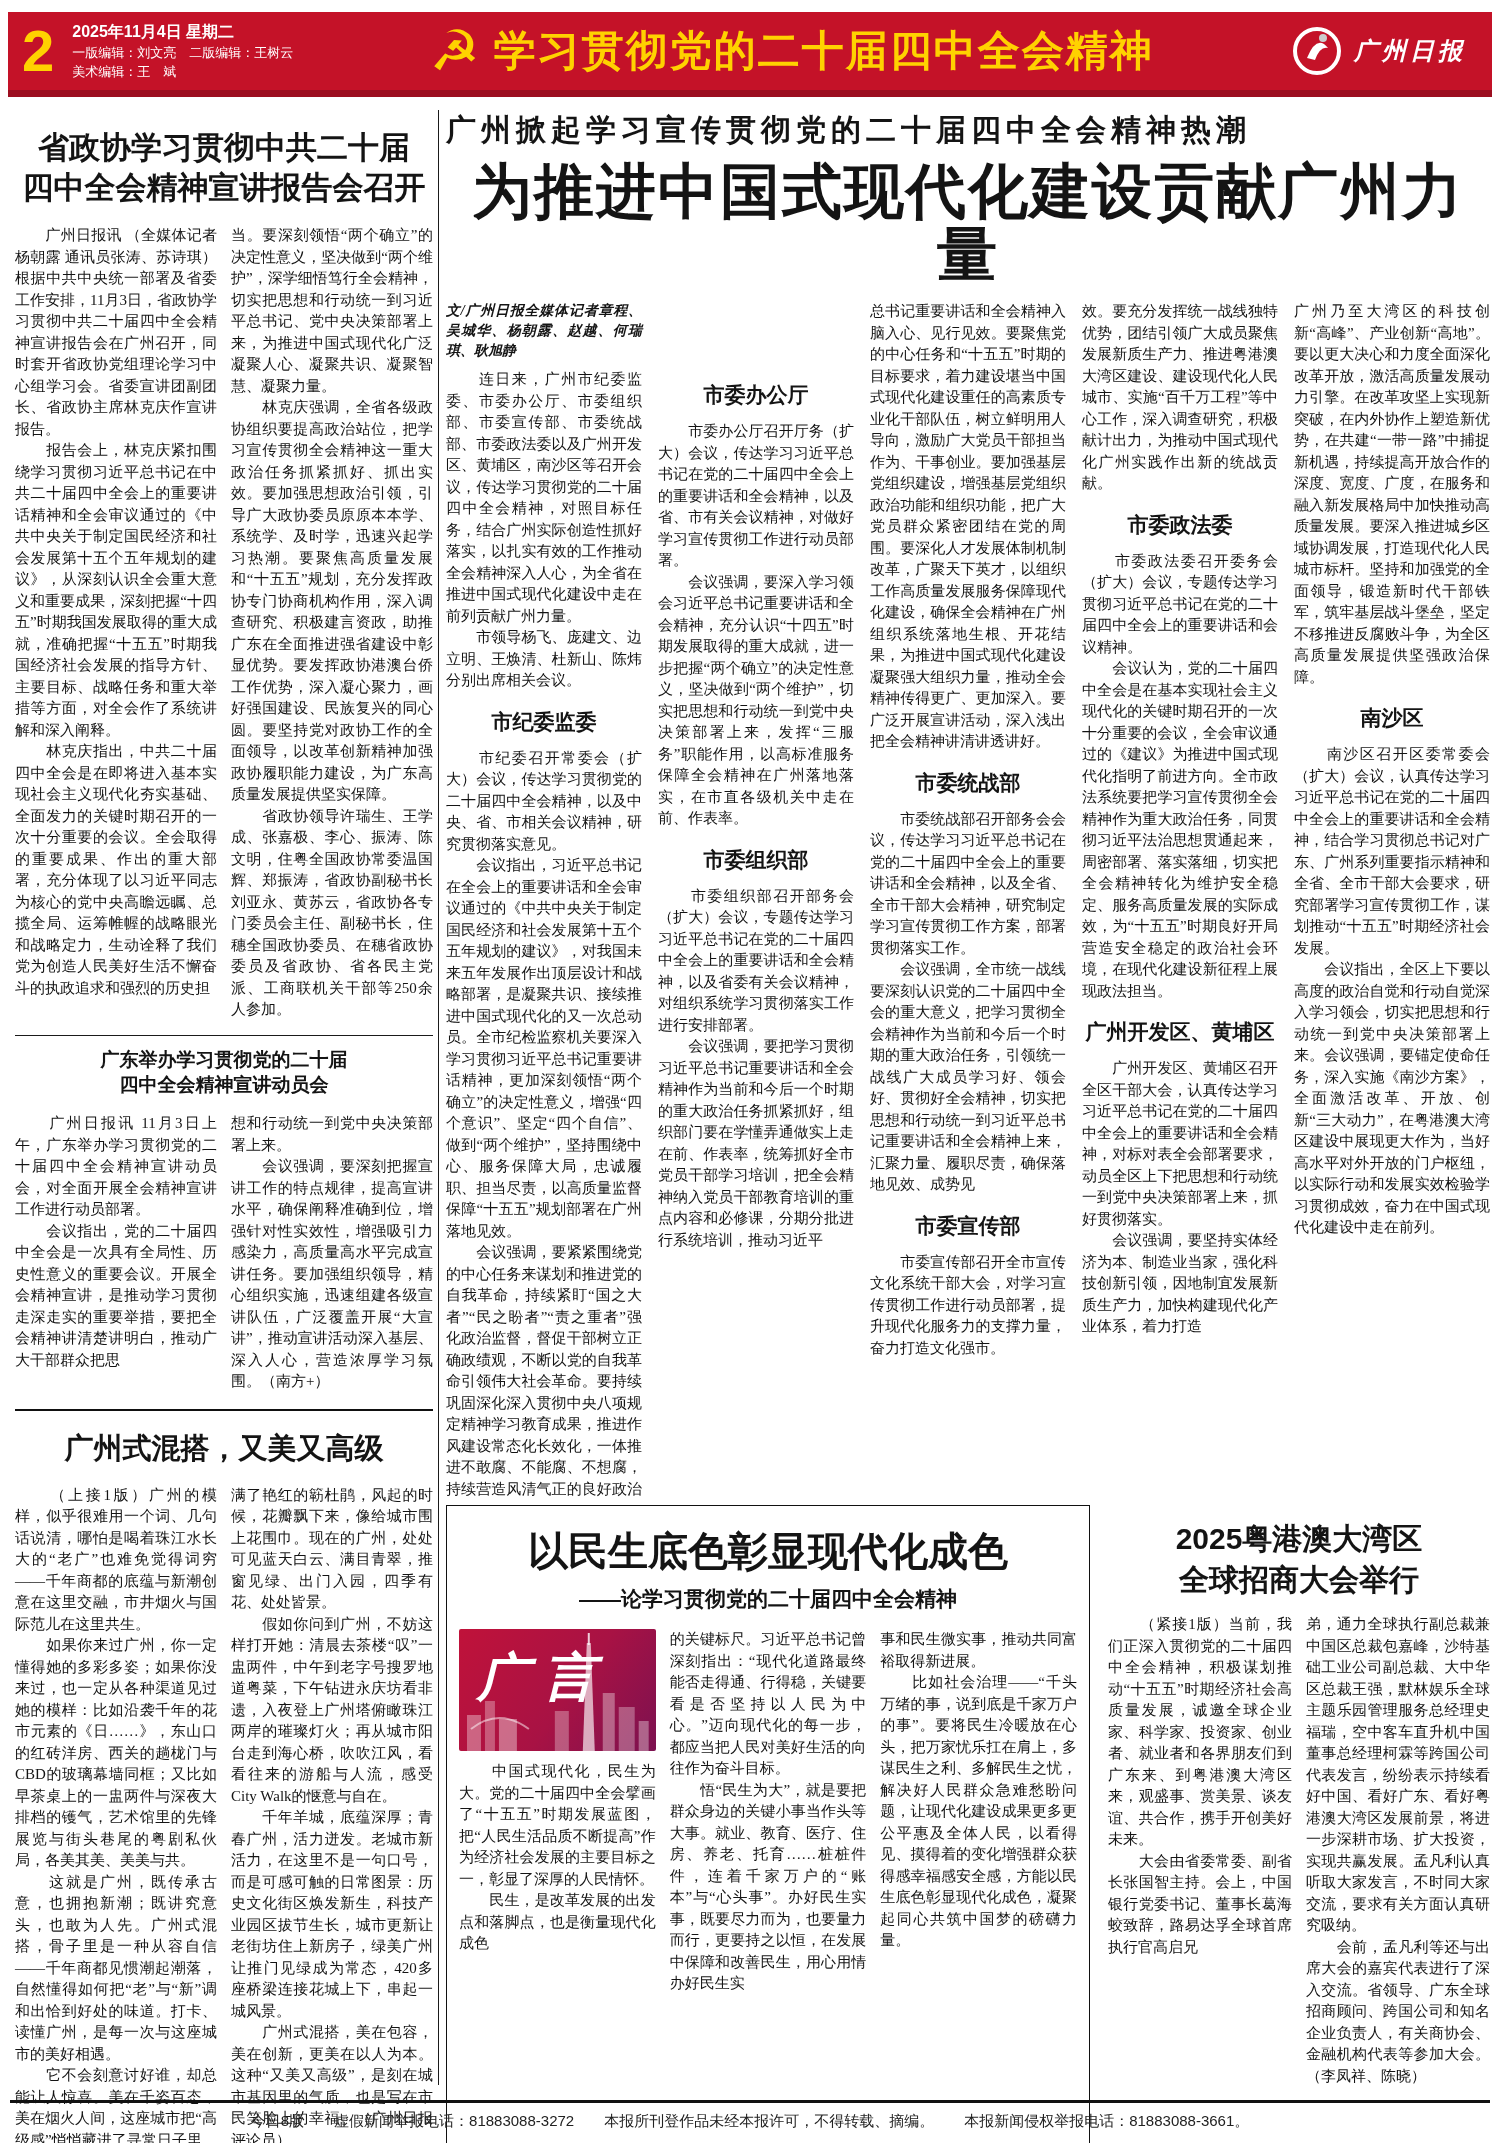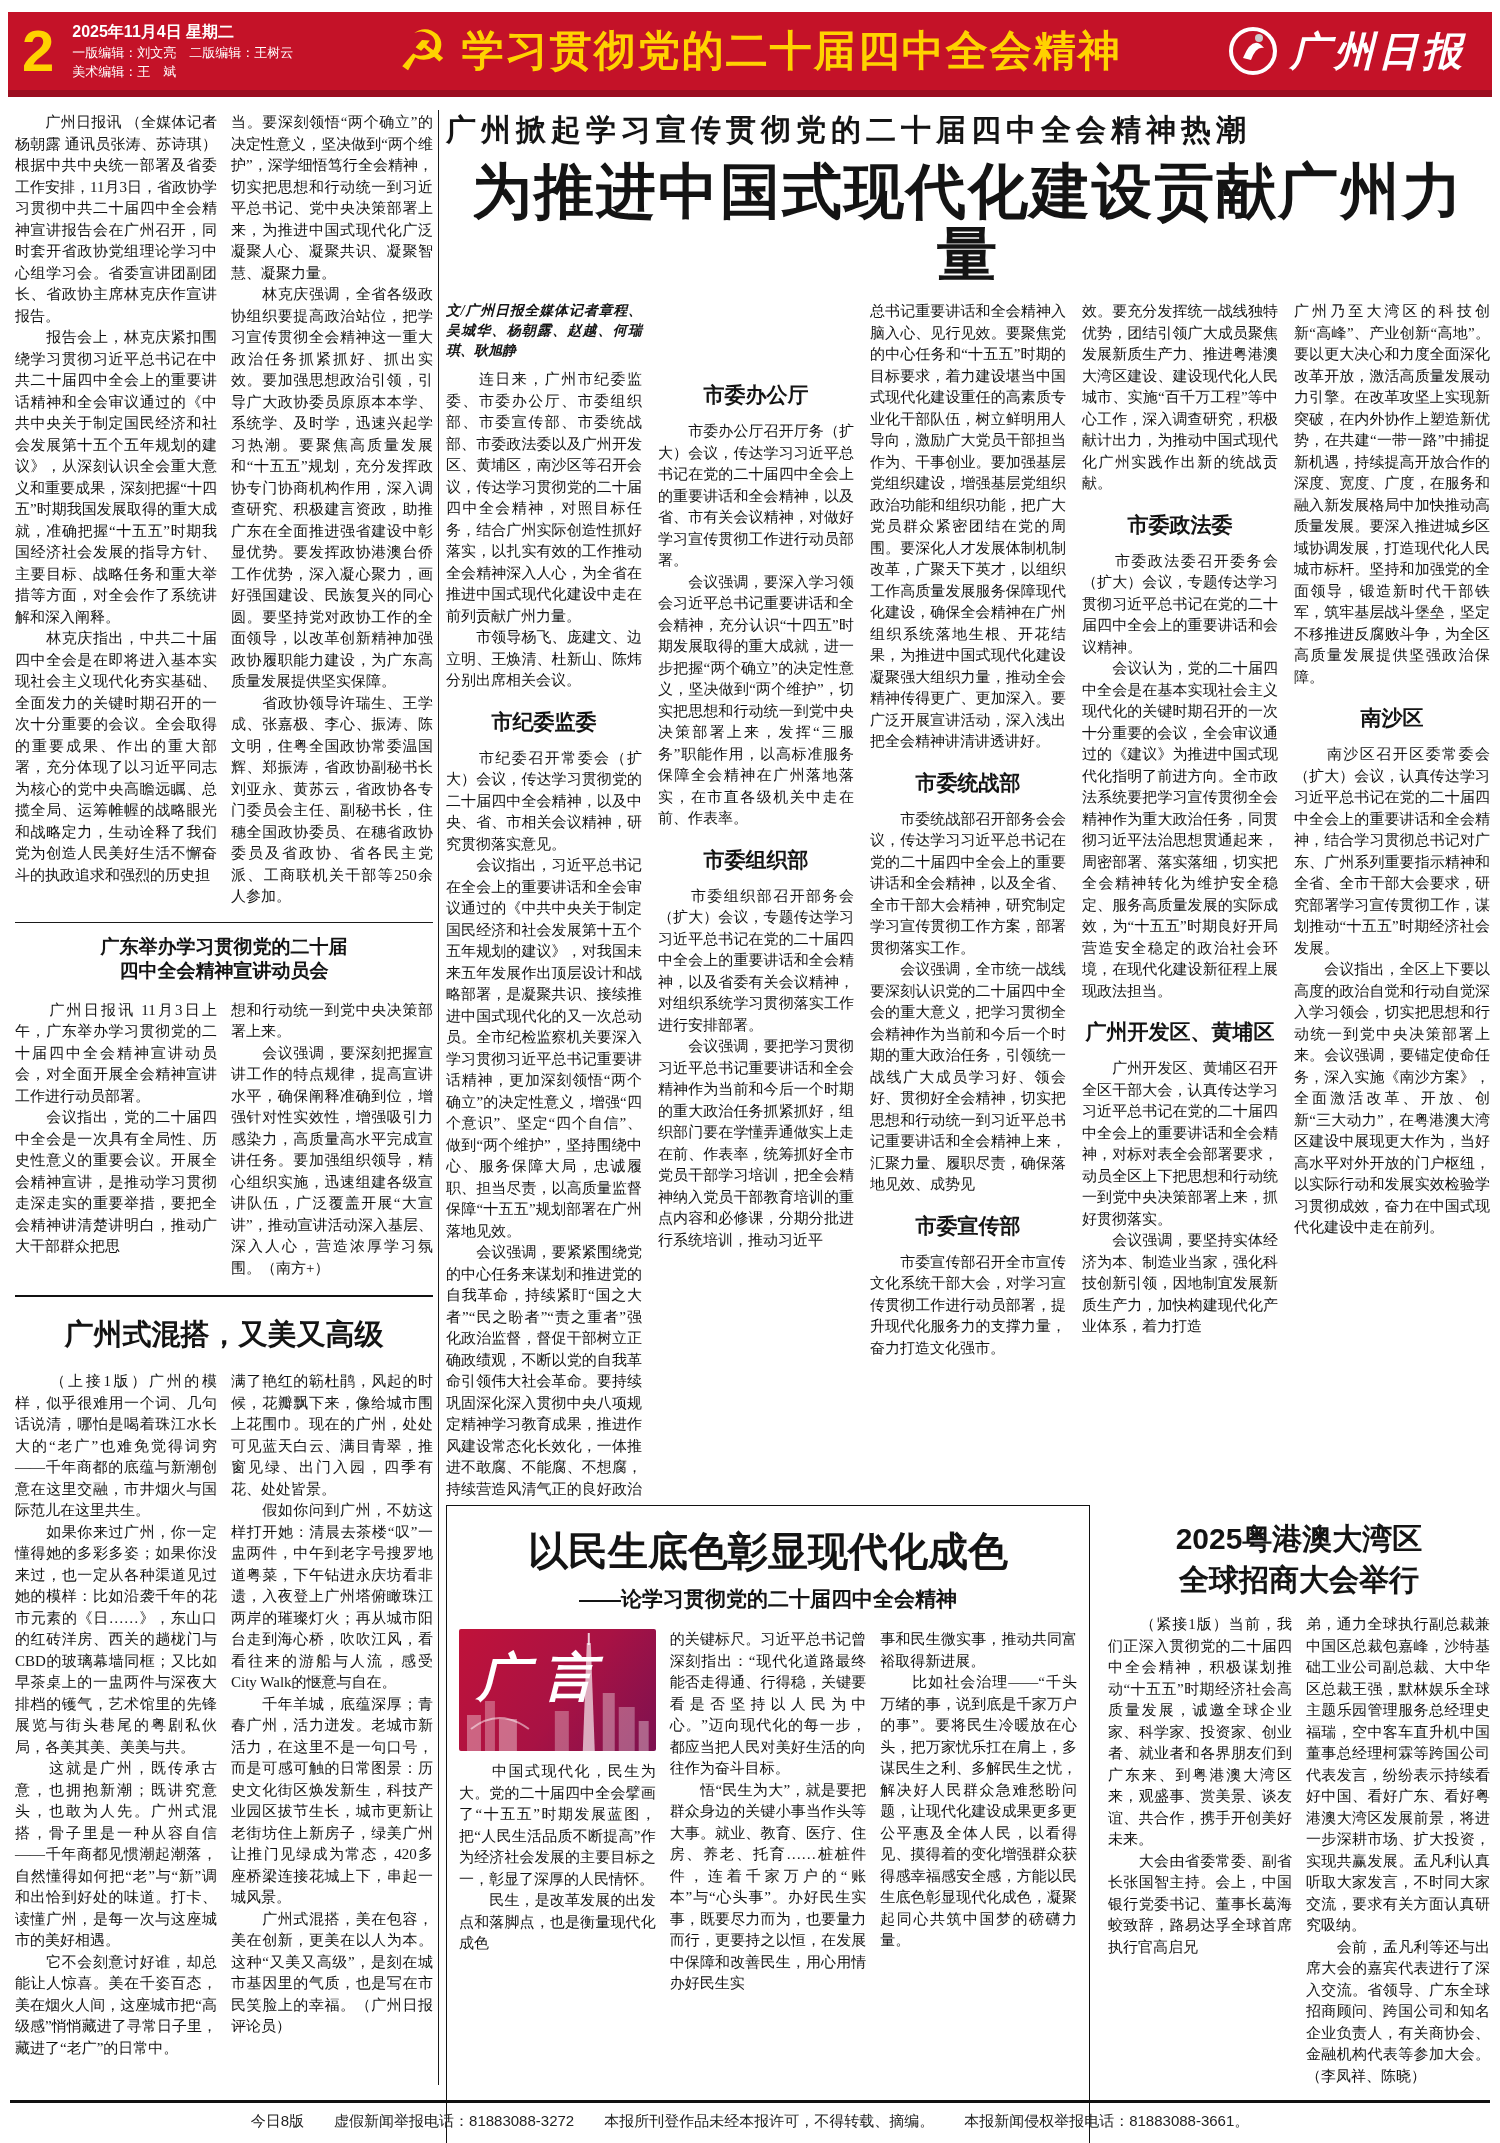--- a/index.html
+++ b/index.html
@@ -13,21 +13,21 @@
            margin:0 18px 0 14px;line-height:78px;}
   .pubinfo{color:#ffffff;font-size:13px;line-height:19px;font-family:"Liberation Sans",sans-serif;}
   .pubinfo .date{font-size:16px;font-weight:bold;margin-bottom:2px;}
   .banner-mid{flex:1;display:flex;align-items:center;justify-content:center;}
   .emblem{color:#ffd200;font-size:56px;line-height:56px;margin-right:14px;
           font-family:"DejaVu Sans",sans-serif;}
   .banner-title{color:#ffd200;font-size:42px;font-weight:900;letter-spacing:2px;
                 font-family:"Liberation Sans",sans-serif;}
   .masthead{display:flex;align-items:center;margin-right:26px;}
   .masthead svg{margin-right:10px;}
-  .masthead-text{color:#ffffff;font-size:40px;font-weight:900;font-style:italic;
+  .masthead-text{color:#ffffff;font-size:24px;font-weight:900;font-style:italic;
                  font-family:"Liberation Serif",serif;letter-spacing:4px;}
   
   .left-region{position:absolute;left:15px;top:112px;width:418px;}
   .main-region{position:absolute;left:446px;top:106px;width:1044px;}
   .vrule{position:absolute;left:438px;top:110px;width:1px;height:1975px;background:#1a1a1a;}
   
   .txt{font-size:15px;line-height:21.5px;text-align:justify;white-space:pre-wrap;
        text-justify:inter-ideograph;}
   .cols2{display:flex;gap:14px;}
   .cols2>div{flex:1;min-width:0;}
@@ -97,20 +97,22 @@
         <circle cx="33" cy="14" r="4" fill="#cccccc"></circle>
       </svg>
       <span class="masthead-text">广州日报</span>
     </div>
   </div>
   <div class="banner-bottom"></div>
   <div class="vrule"></div>
 
   <div class="left-region">
     <div>
+      <div class="a1-headline">省政协学习贯彻中共二十届
+四中全会精神宣讲报告会召开</div>
       <div class="cols2">
         <div class="txt">　　广州日报讯 （全媒体记者杨朝露 通讯员张涛、苏诗琪）根据中共中央统一部署及省委工作安排，11月3日，省政协学习贯彻中共二十届四中全会精神宣讲报告会在广州召开，同时套开省政协党组理论学习中心组学习会。省委宣讲团副团长、省政协主席林克庆作宣讲报告。
 　　报告会上，林克庆紧扣围绕学习贯彻习近平总书记在中共二十届四中全会上的重要讲话精神和全会审议通过的《中共中央关于制定国民经济和社会发展第十五个五年规划的建议》，从深刻认识全会重大意义和重要成果，深刻把握“十四五”时期我国发展取得的重大成就，准确把握“十五五”时期我国经济社会发展的指导方针、主要目标、战略任务和重大举措等方面，对全会作了系统讲解和深入阐释。
 　　林克庆指出，中共二十届四中全会是在即将进入基本实现社会主义现代化夯实基础、全面发力的关键时期召开的一次十分重要的会议。全会取得的重要成果、作出的重大部署，充分体现了以习近平同志为核心的党中央高瞻远瞩、总揽全局、运筹帷幄的战略眼光和战略定力，生动诠释了我们党为创造人民美好生活不懈奋斗的执政追求和强烈的历史担</div>
         <div class="txt">当。要深刻领悟“两个确立”的决定性意义，坚决做到“两个维护”，深学细悟笃行全会精神，切实把思想和行动统一到习近平总书记、党中央决策部署上来，为推进中国式现代化广泛凝聚人心、凝聚共识、凝聚智慧、凝聚力量。
 　　林克庆强调，全省各级政协组织要提高政治站位，把学习宣传贯彻全会精神这一重大政治任务抓紧抓好、抓出实效。要加强思想政治引领，引导广大政协委员原原本本学、系统学、及时学，迅速兴起学习热潮。要聚焦高质量发展和“十五五”规划，充分发挥政协专门协商机构作用，深入调查研究、积极建言资政，助推广东在全面推进强省建设中彰显优势。要发挥政协港澳台侨工作优势，深入凝心聚力，画好强国建设、民族复兴的同心圆。要坚持党对政协工作的全面领导，以改革创新精神加强政协履职能力建设，为广东高质量发展提供坚实保障。
 　　省政协领导许瑞生、王学成、张嘉极、李心、振涛、陈文明，住粤全国政协常委温国辉、郑振涛，省政协副秘书长刘亚永、黄苏云，省政协各专门委员会主任、副秘书长，住穗全国政协委员、在穗省政协委员及省政协、省各民主党派、工商联机关干部等250余人参加。</div>
       </div>
     </div>
     <hr class="hrule">

